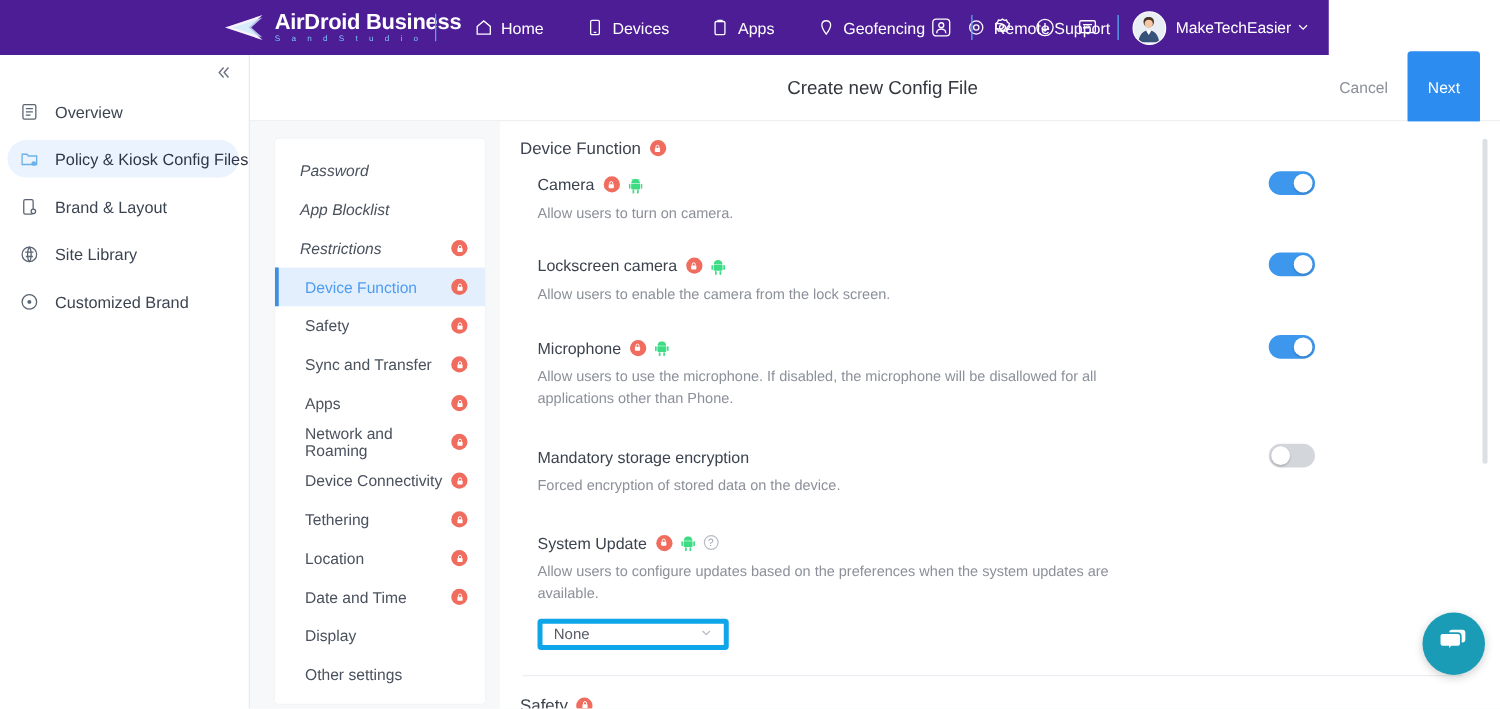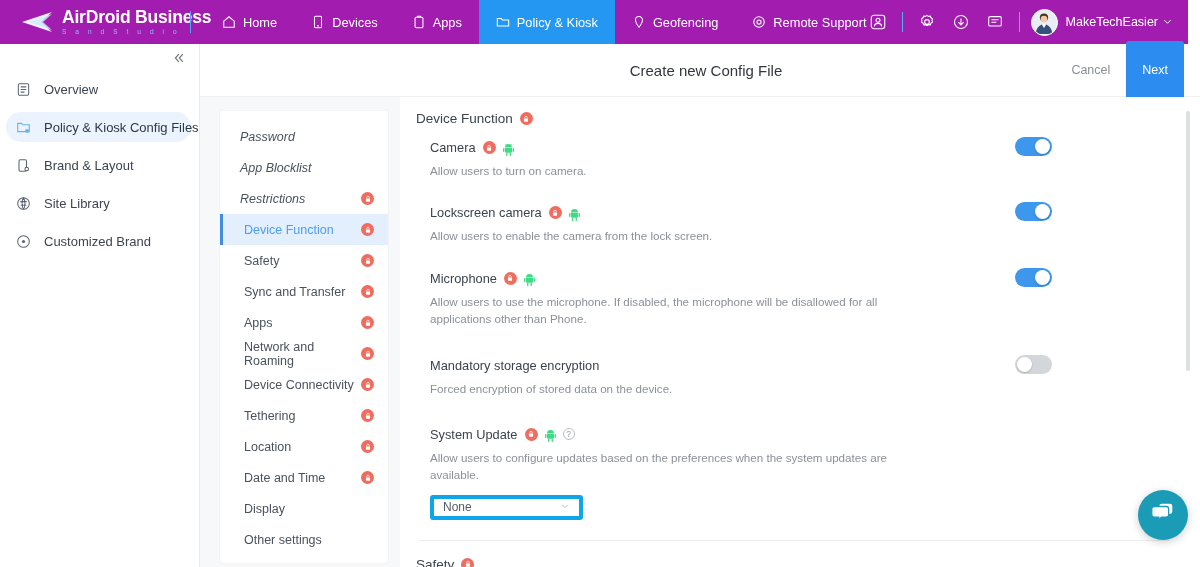--- a/index.html
+++ b/index.html
@@ -5,24 +5,25 @@
   * { box-sizing: border-box; margin: 0; padding: 0; }
   html, body {
     width: 1200px; height: 567px;
     font-family: "Liberation Sans", sans-serif;
     background: #ffffff;
     overflow: hidden;
   }
 
   
   .topbar {
-    height: 44px; width: 1188px;
-    background: #a21caf;
+    height: 44px; width: 1063px;
+    background: #4c1d95;
     display: flex; align-items: center;
     position: relative;
+    justify-content: center;
   }
   .brand { display: flex; align-items: center; padding-left: 22px; width: 182px; }
   .brand-logo { width: 34px; height: 20px; margin-right: 6px; flex: 0 0 auto; }
   .brand-text { display: flex; flex-direction: column; line-height: 1; }
   .brand-name {
     font-size: 17.5px; font-weight: bold; color: #ffffff;
     letter-spacing: -0.2px; white-space: nowrap;
   }
   .brand-sub {
     font-size: 6.5px; color: #7fc4f7; letter-spacing: 3.6px;
@@ -260,28 +261,20 @@
     <div class="topnav-item">
       <span>
         <svg width="14" height="14" viewBox="0 0 16 16" fill="none" stroke="#ffffff" stroke-width="1.2">
           <rect x="3.5" y="2.5" width="9" height="12" rx="1.2"></rect>
           <path d="M6.2 2.5 V1.4 h3.6 V2.5"></path>
         </svg>
       </span>
       <span>Apps</span>
     </div>
 
-    <div class="topnav-item active">
-      <span>
-        <svg width="14" height="14" viewBox="0 0 16 16" fill="none" stroke="#ffffff" stroke-width="1.2">
-          <path d="M1.5 4 H6 l1.3 1.6 H14.5 V12.5 H1.5 Z"></path>
-        </svg>
-      </span>
-      <span>Policy &amp; Kiosk</span>
-    </div>
 
     <div class="topnav-item">
       <span>
         <svg width="14" height="14" viewBox="0 0 16 16" fill="none" stroke="#ffffff" stroke-width="1.2">
           <path d="M8 1.8 C5.6 1.8 4 3.5 4 5.6 C4 8.6 8 14 8 14 C8 14 12 8.6 12 5.6 C12 3.5 10.4 1.8 8 1.8 Z"></path>
         </svg>
       </span>
       <span>Geofencing</span>
     </div>
 

